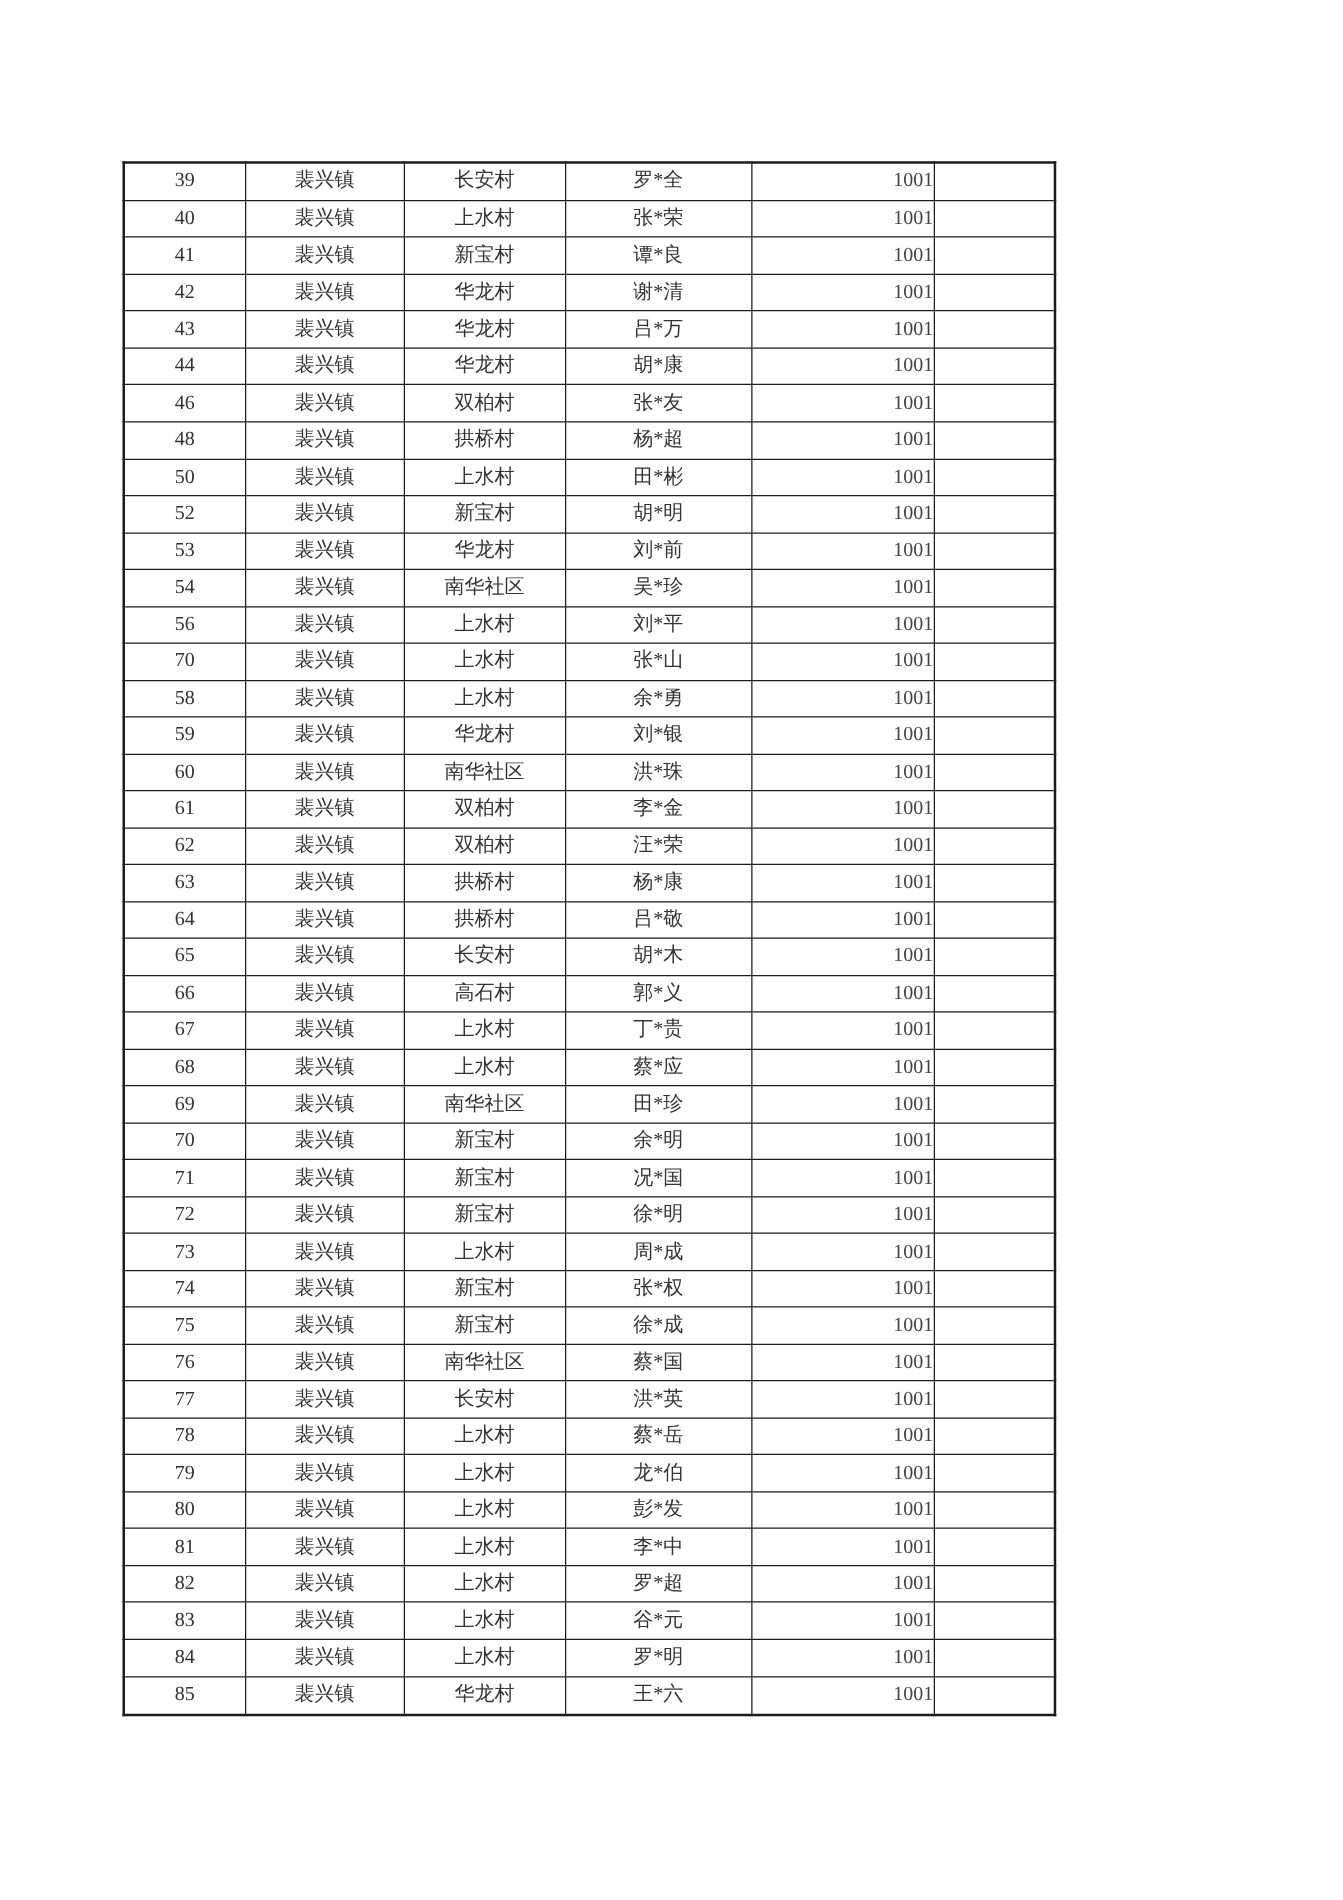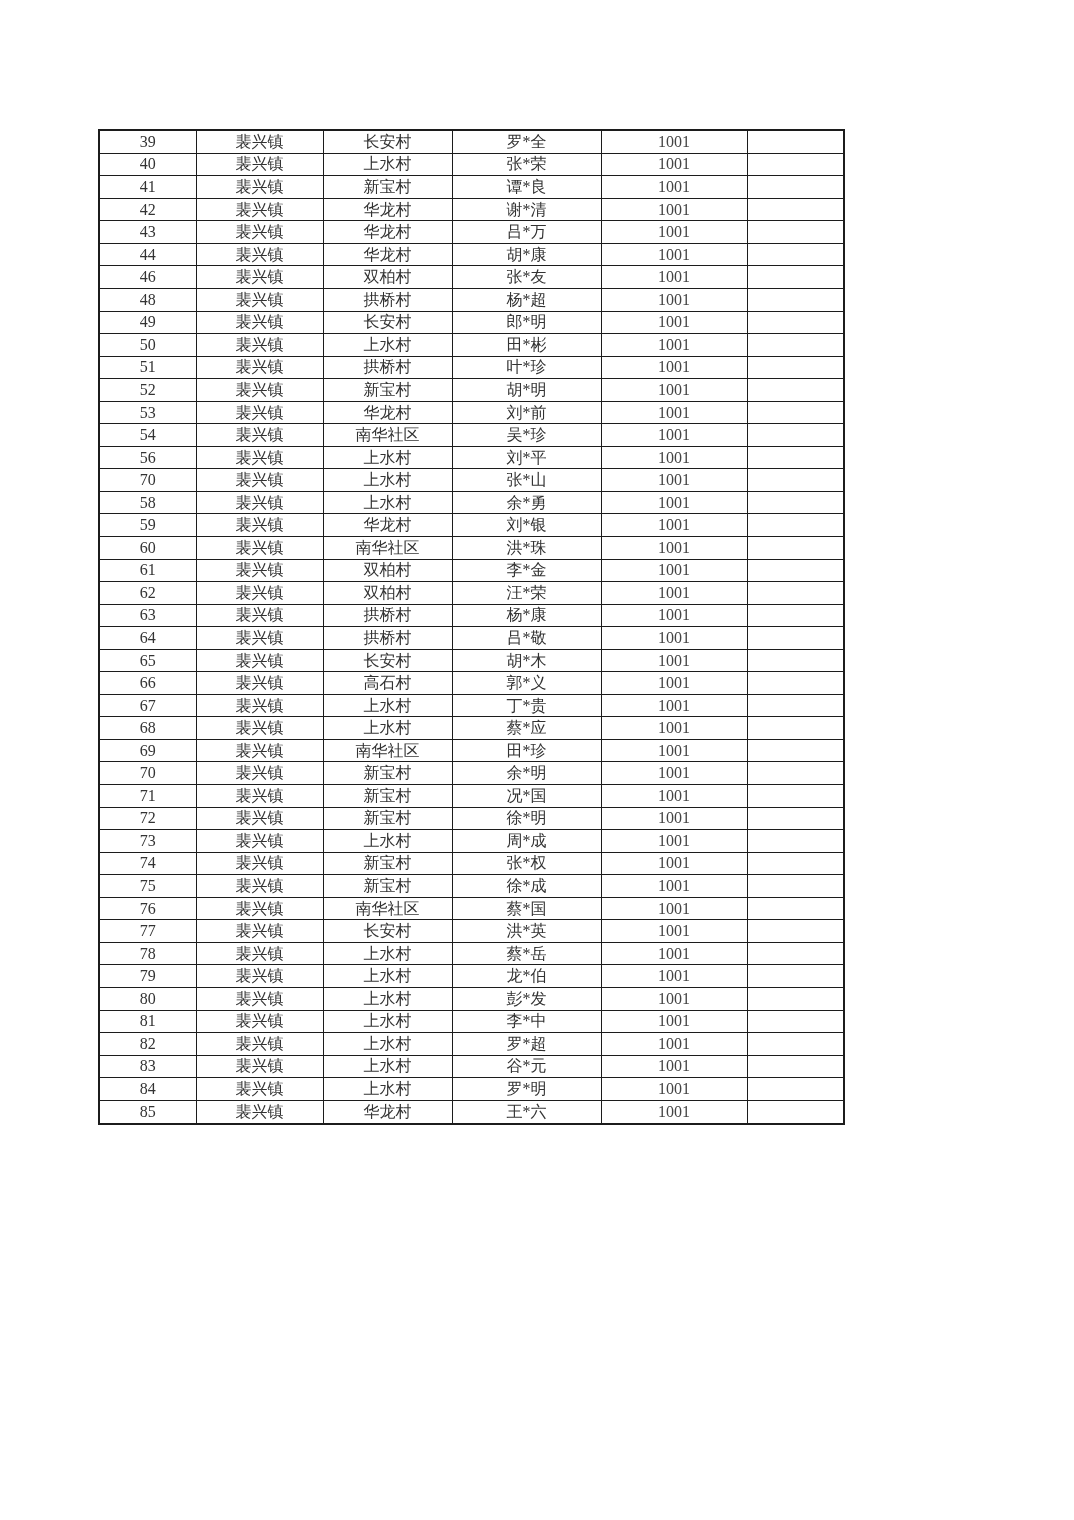--- a/index.html
+++ b/index.html
@@ -19,38 +19,39 @@
     top: 0;
     width: 1074px;
     height: 1520px;
     background: #ffffff;
   }
   table.roster {
     position: absolute;
     left: 98px;
     top: 129px;
     width: 745px;
-    height: 996px;
+    height: 1244px;
     border-collapse: collapse;
     table-layout: fixed;
     border: 2px solid #1c1c1c;
   }
   table.roster td {
     border: 1.5px solid #1c1c1c;
     text-align: center;
     vertical-align: middle;
     font-size: 16px;
     line-height: 1;
     color: #333333;
     padding: 0;
     overflow: hidden;
     white-space: nowrap;
   }
   table.roster td.col-code {
     color: #444444;
+    text-align: right;
   }
 </style>
 </head>
 <body>
 
 <div class="page">
   <table class="roster">
     <colgroup>
       <col style="width:97px">
       <col style="width:127px">
@@ -118,40 +119,24 @@
         </tr>
         <tr>
           <td class="col-no">48</td>
           <td class="col-town">裴兴镇</td>
           <td class="col-village">拱桥村</td>
           <td class="col-name">杨*超</td>
           <td class="col-code">1001</td>
           <td class="col-empty"></td>
         </tr>
         <tr>
-          <td class="col-no">49</td>
-          <td class="col-town">裴兴镇</td>
-          <td class="col-village">长安村</td>
-          <td class="col-name">郎*明</td>
-          <td class="col-code">1001</td>
-          <td class="col-empty"></td>
-        </tr>
-        <tr>
           <td class="col-no">50</td>
           <td class="col-town">裴兴镇</td>
           <td class="col-village">上水村</td>
           <td class="col-name">田*彬</td>
-          <td class="col-code">1001</td>
-          <td class="col-empty"></td>
-        </tr>
-        <tr>
-          <td class="col-no">51</td>
-          <td class="col-town">裴兴镇</td>
-          <td class="col-village">拱桥村</td>
-          <td class="col-name">叶*珍</td>
           <td class="col-code">1001</td>
           <td class="col-empty"></td>
         </tr>
         <tr>
           <td class="col-no">52</td>
           <td class="col-town">裴兴镇</td>
           <td class="col-village">新宝村</td>
           <td class="col-name">胡*明</td>
           <td class="col-code">1001</td>
           <td class="col-empty"></td>

